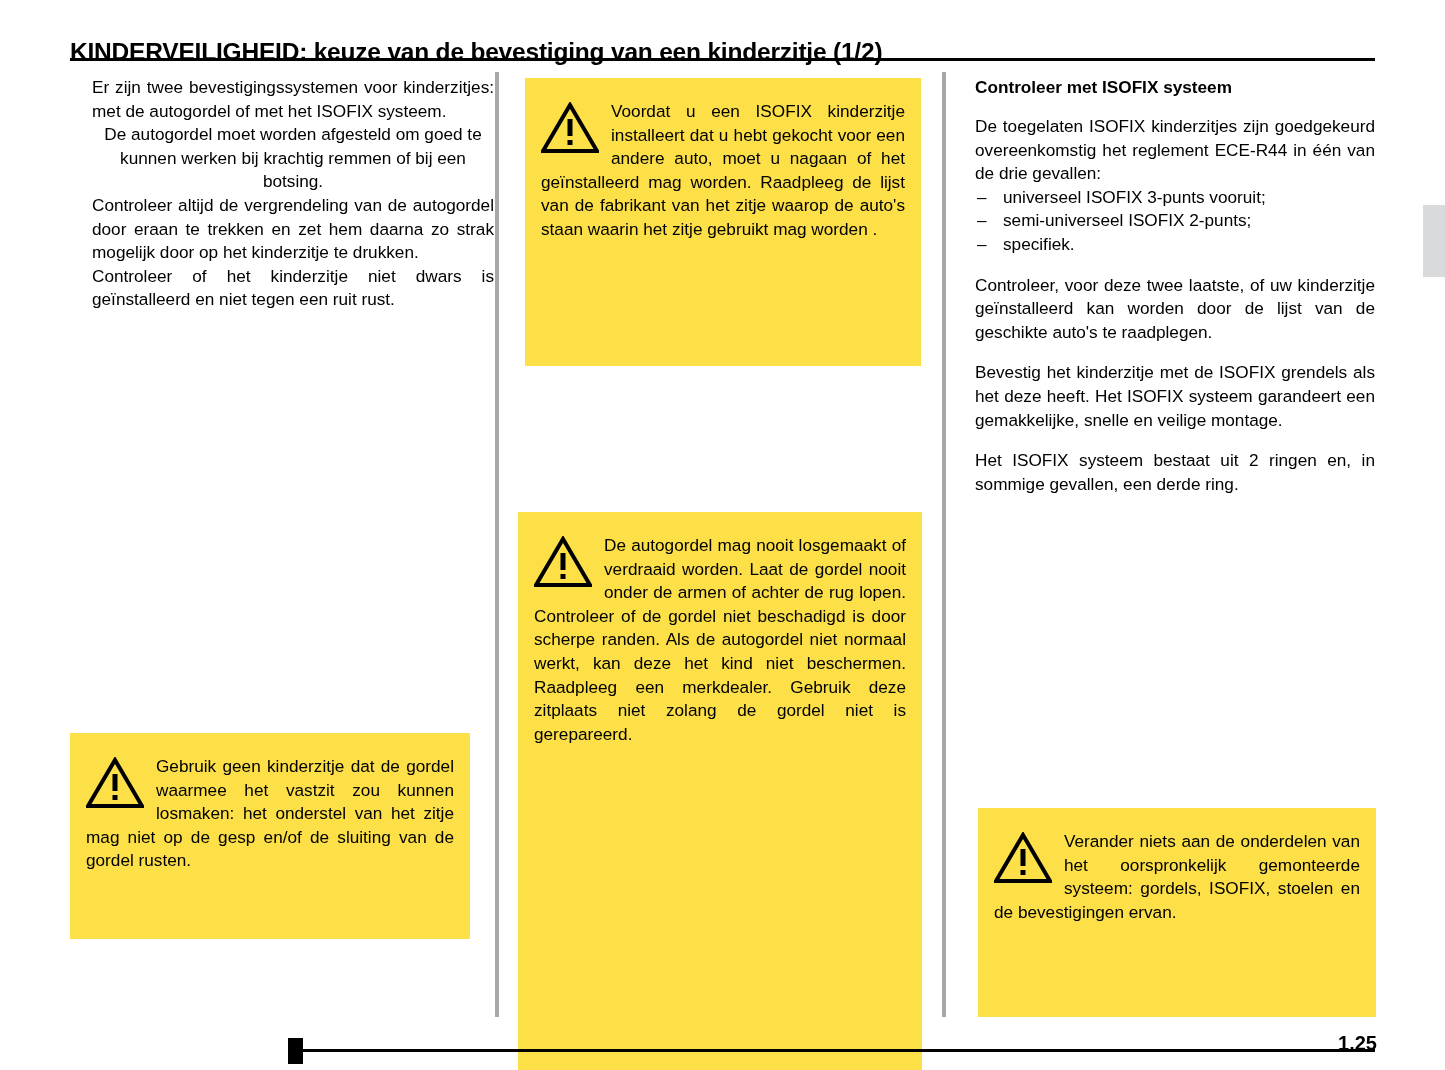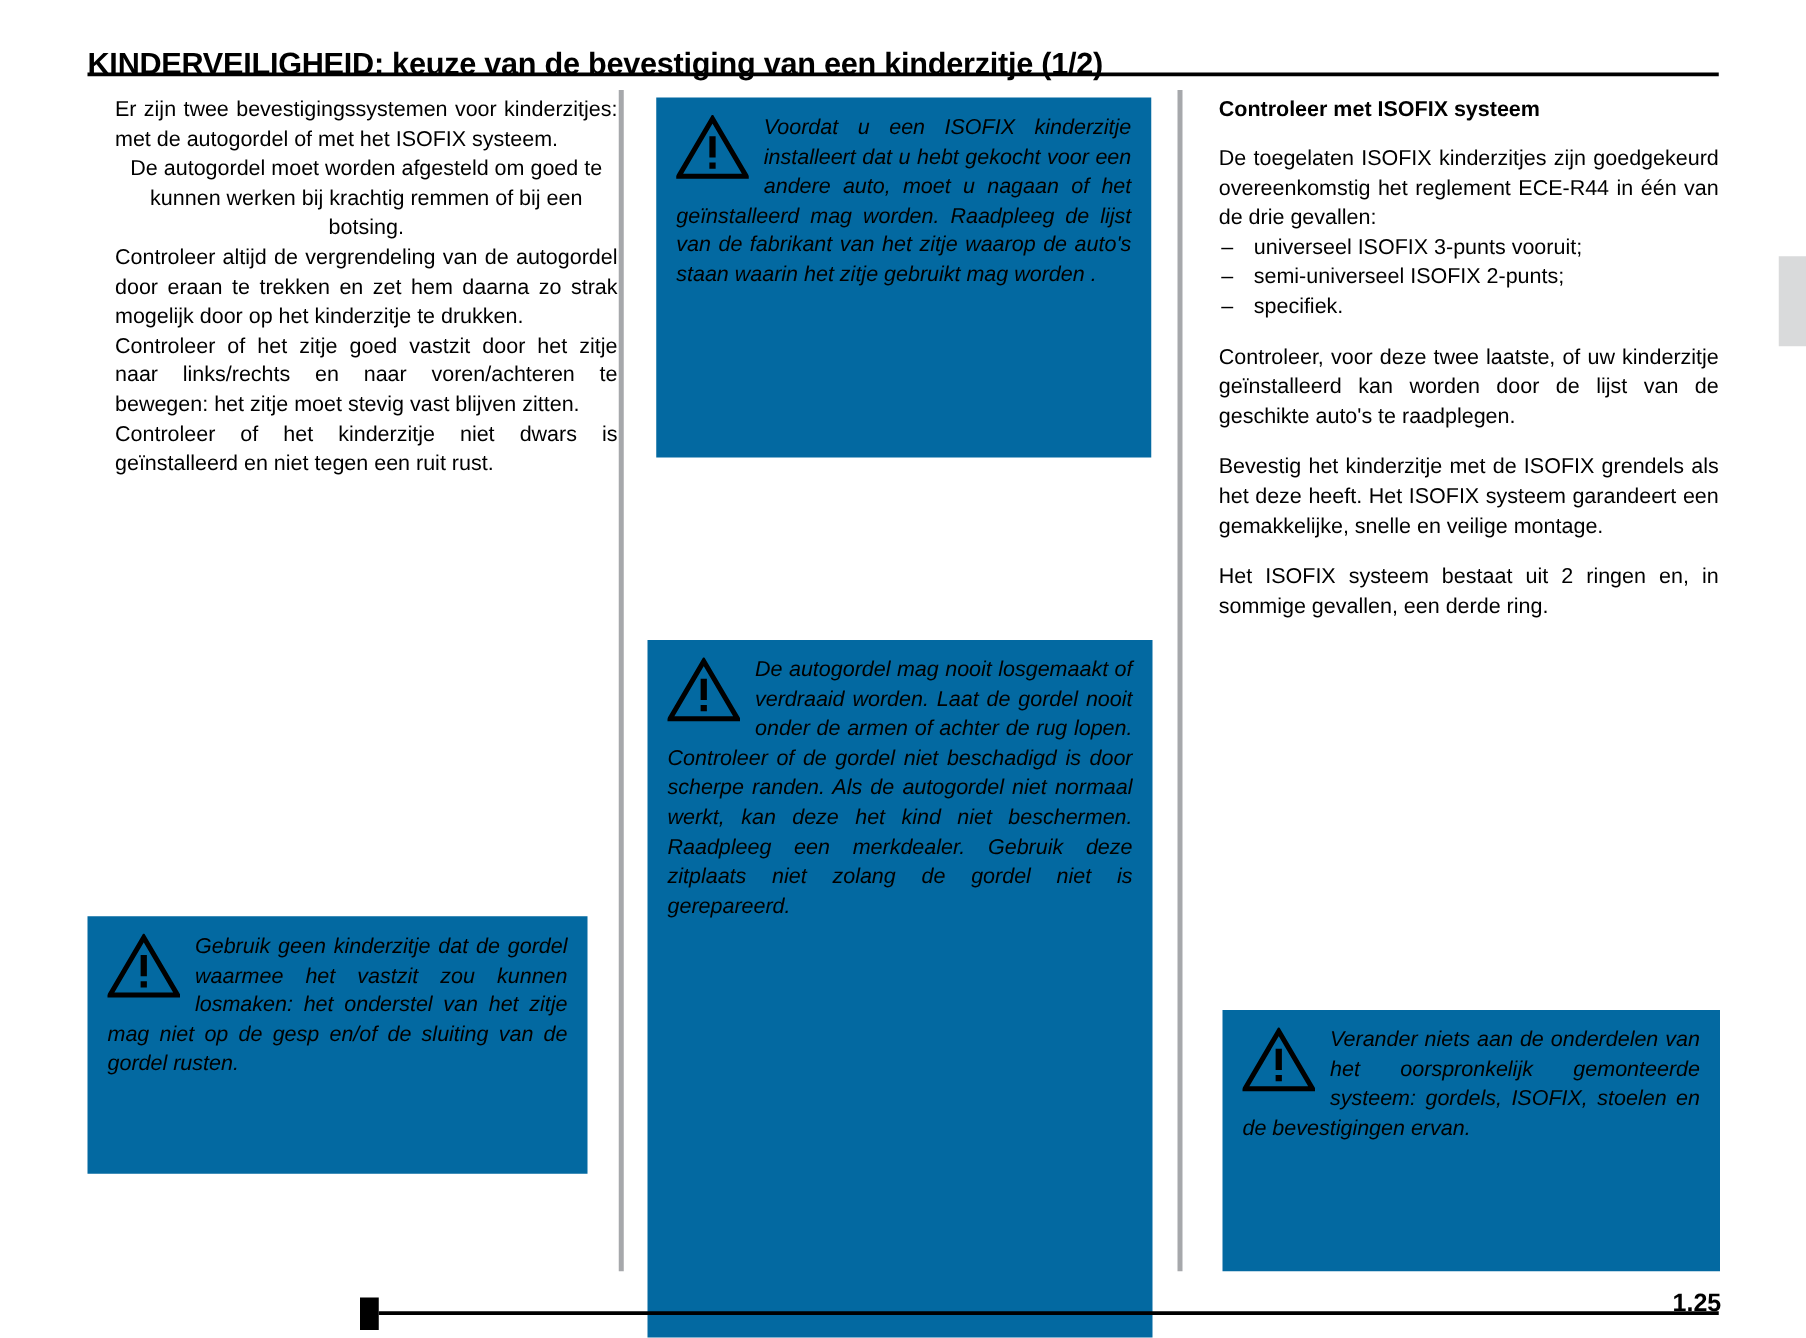--- a/index.html
+++ b/index.html
@@ -102,24 +102,23 @@
   }
   ul.dashlist li .dash {
     position: absolute;
     left: 2px;
     top: 0;
   }
 
   
   .warnbox {
     position: absolute;
-    background: #0369a1;
+    background: #fde047;
     box-sizing: border-box;
-    padding: 12px 16px 16px 16px;
-    font-style: italic;
+    padding: 22px 16px 16px 16px;
   }
   .warnbox .tri {
     float: left;
     width: 58px;
     height: 52px;
     margin: 2px 12px 2px 0;
   }
   .warnbox p {
     margin: 0;
     font-size: 17.2px;
@@ -168,21 +167,20 @@
 
   <div class="col-sep s1"></div>
   <div class="col-sep s2"></div>
 
   <div class="side-tab"></div>
 
   <div class="col col1">
     <p class="body">Er zijn twee bevestigingssystemen voor kinderzitjes: met de autogordel of met het ISOFIX systeem.</p>
     <p class="body last">De autogordel moet worden afgesteld om goed te kunnen werken bij krachtig remmen of bij een botsing.</p>
     <p class="body">Controleer altijd de vergrendeling van de autogordel door eraan te trekken en zet hem daarna zo strak mogelijk door op het kinderzitje te drukken.</p>
-    <p class="body">Controleer of het zitje goed vastzit door het zitje naar links/rechts en naar voren/achteren te bewegen: het zitje moet stevig vast blijven zitten.</p>
     <p class="body">Controleer of het kinderzitje niet dwars is geïnstalleerd en niet tegen een ruit rust.</p>
   </div>
 
   <div class="warnbox" id="box-c1">
     <span class="tri">
       <svg viewBox="0 0 58 52" width="58" height="52" aria-hidden="true">
         <polygon points="29,3 56,49 2,49" fill="none" stroke="#000" stroke-width="4" stroke-linejoin="miter"></polygon>
         <rect x="26.5" y="17" width="5" height="17" fill="#000"></rect>
         <rect x="26.5" y="38" width="5" height="5" fill="#000"></rect>
       </svg>

